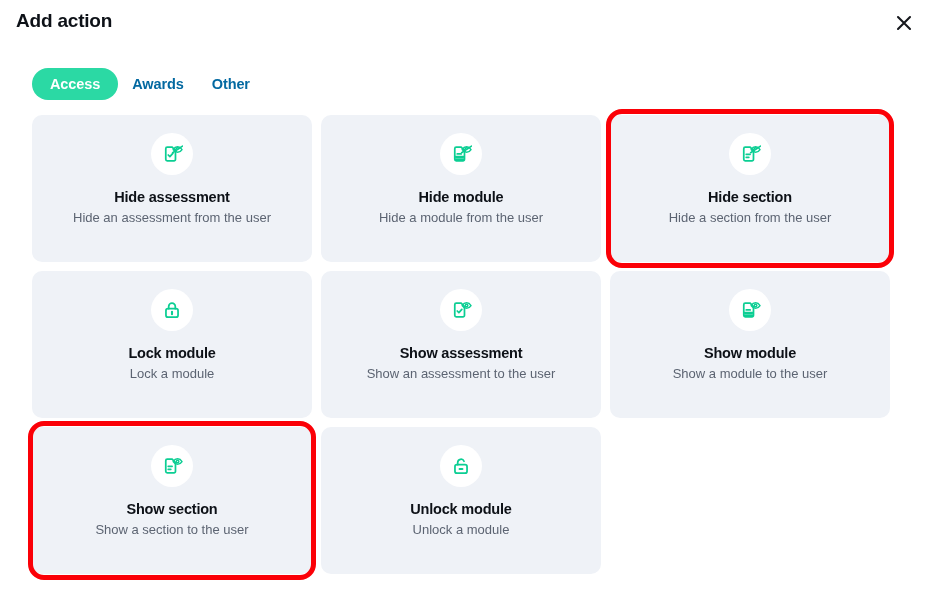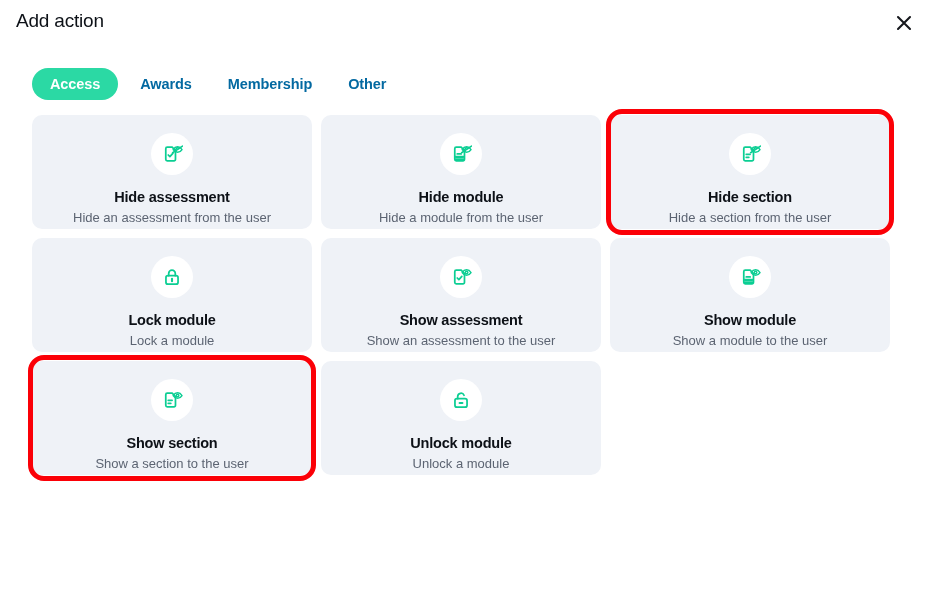--- a/index.html
+++ b/index.html
@@ -18,21 +18,21 @@
     position: absolute;
     top: 0; left: 0;
     width: 932px;
     height: 46px;
   }
   .modal-title {
     position: absolute;
     left: 16px;
     top: 10px;
     font-size: 19px;
-    font-weight: normal;
+    font-weight: bold;
     color: #0d1117;
     letter-spacing: -0.2px;
   }
   .close-btn {
     position: absolute;
     right: 13px;
     top: 8px;
     width: 30px;
     height: 30px;
     border: none;
@@ -45,21 +45,21 @@
   }
   .close-btn svg { display: block; }
 
   
   .tabs {
     position: absolute;
     top: 68px;
     left: 32px;
     display: flex;
     align-items: flex-start;
-    gap: 8px;
+    gap: 0px;
   }
   .tab {
     font-size: 14.5px;
     font-weight: bold;
     color: #0369a1;
     background: transparent;
     border: none;
     padding: 8px 14px;
     border-radius: 18px;
     cursor: pointer;
@@ -79,21 +79,21 @@
     top: 115px;
     left: 32px;
     width: 868px;
     display: grid;
     grid-template-columns: repeat(3, 280px);
     column-gap: 9px;
     row-gap: 9px;
   }
   .card {
     position: relative;
-    height: 114px;
+    height: 147px;
     background: #eff2f7;
     border-radius: 10px;
     cursor: pointer;
     overflow: visible;
   }
   .card-inner {
     position: absolute;
     top: 0; left: 0; right: 0; bottom: 0;
     display: flex;
     flex-direction: column;
@@ -150,21 +150,20 @@
       <svg width="20" height="20" viewBox="0 0 20 20">
         <path d="M4 4 L16 16 M16 4 L4 16" stroke="#16181d" stroke-width="2.1" stroke-linecap="round" fill="none"></path>
       </svg>
     </span>
   </button>
 </div>
 
 <div class="tabs" id="tabbar">
     <button class="tab active">Access</button>
     <button class="tab">Awards</button>
-    <button class="tab">Membership</button>
     <button class="tab">Other</button>
   </div>
 
 <div class="grid" id="grid">
     <div class="card">
       <div class="card-inner">
         <div class="icon-circle">
           <svg width="22" height="22" viewBox="0 0 24 24" fill="none" stroke="#0bce93" stroke-width="1.9" stroke-linecap="round" stroke-linejoin="round">
             <path d="M5.2 6.2a1.6 1.6 0 0 1 1.6-1.6h5.4l3.6 3.6v9.6a1.6 1.6 0 0 1-1.6 1.6H6.8a1.6 1.6 0 0 1-1.6-1.6z"></path>
             <path d="M7.9 13.1l1.8 1.8 3.2-3.5"></path>

